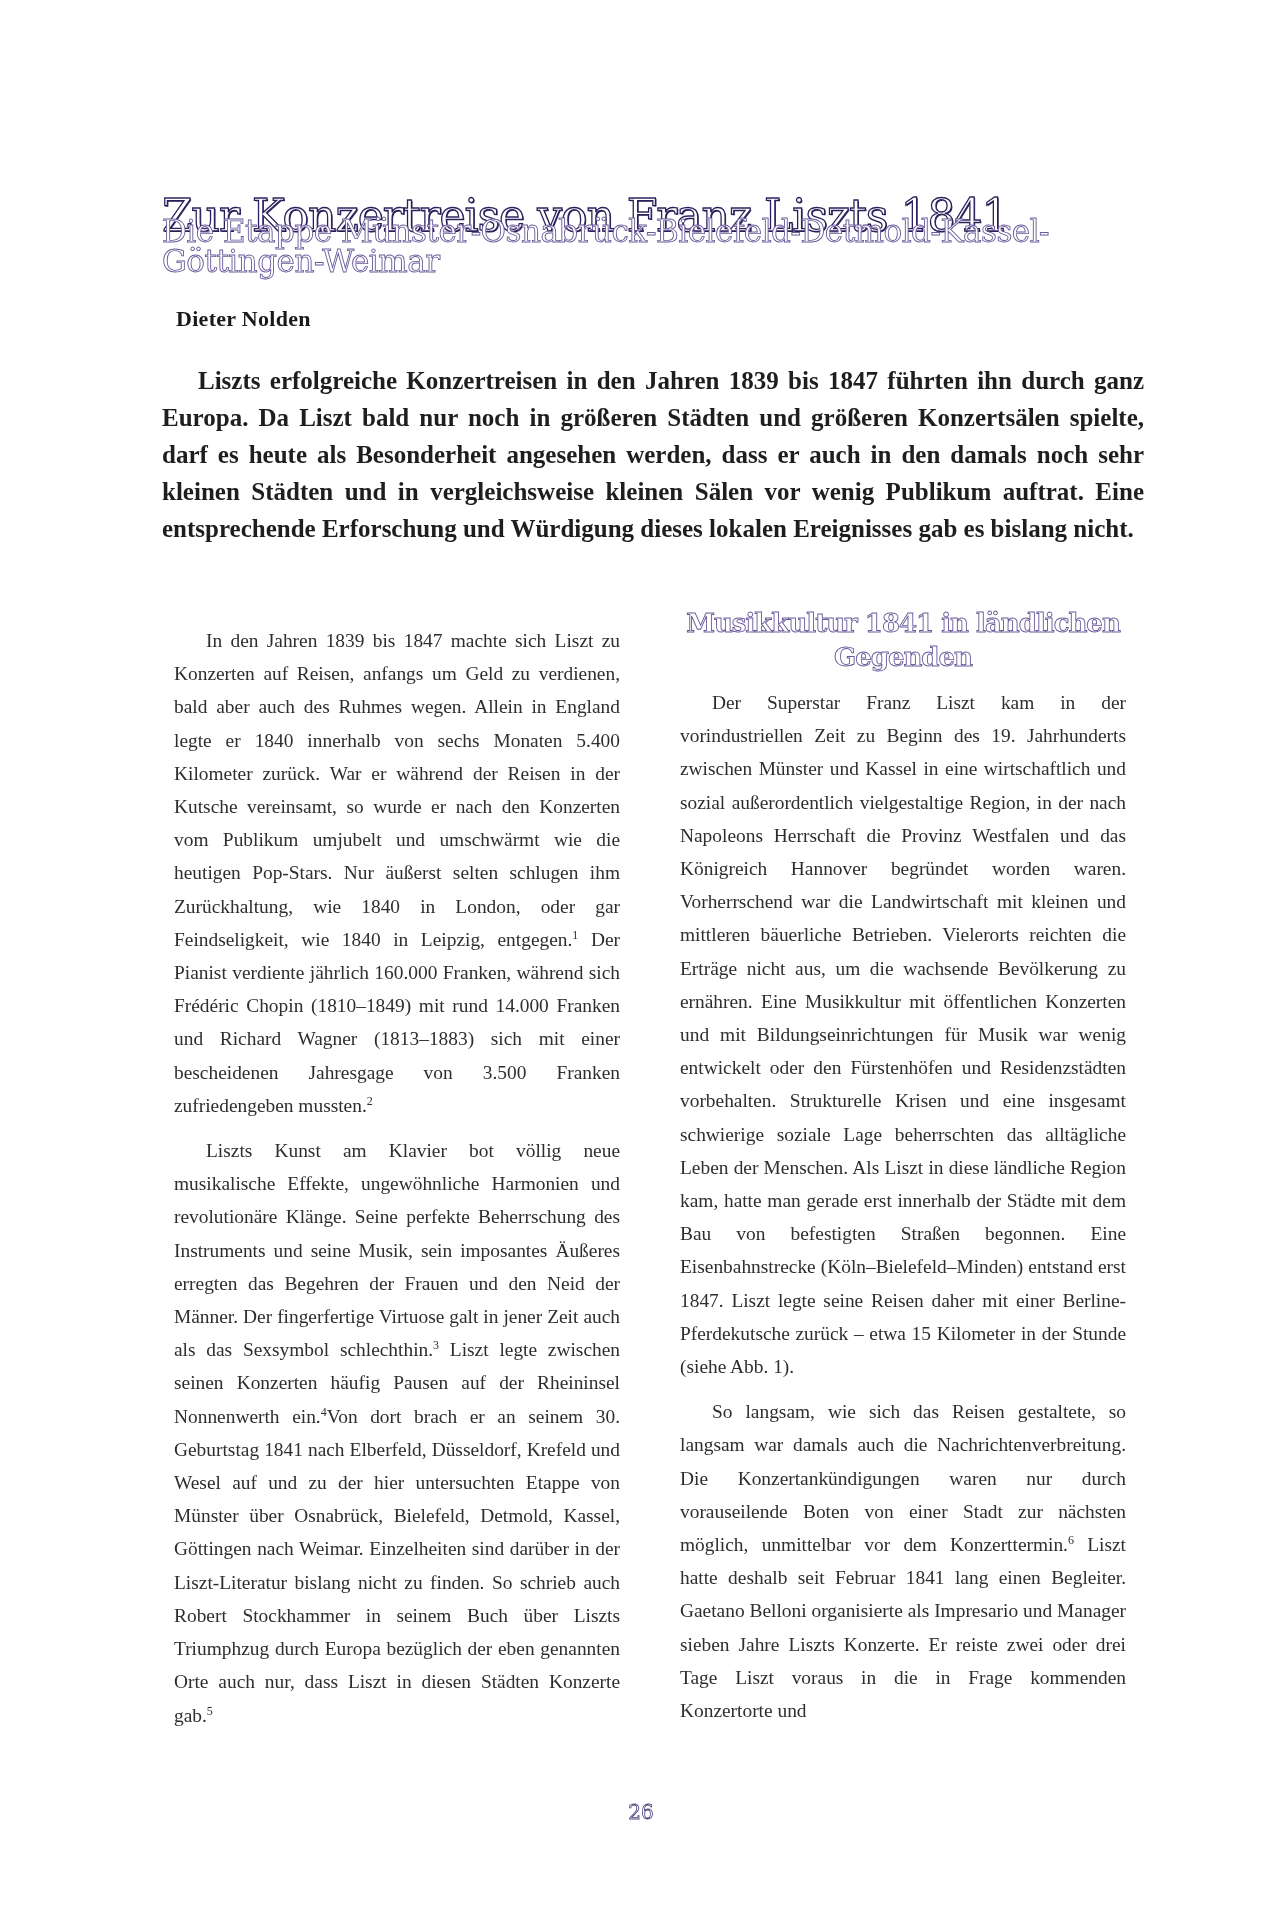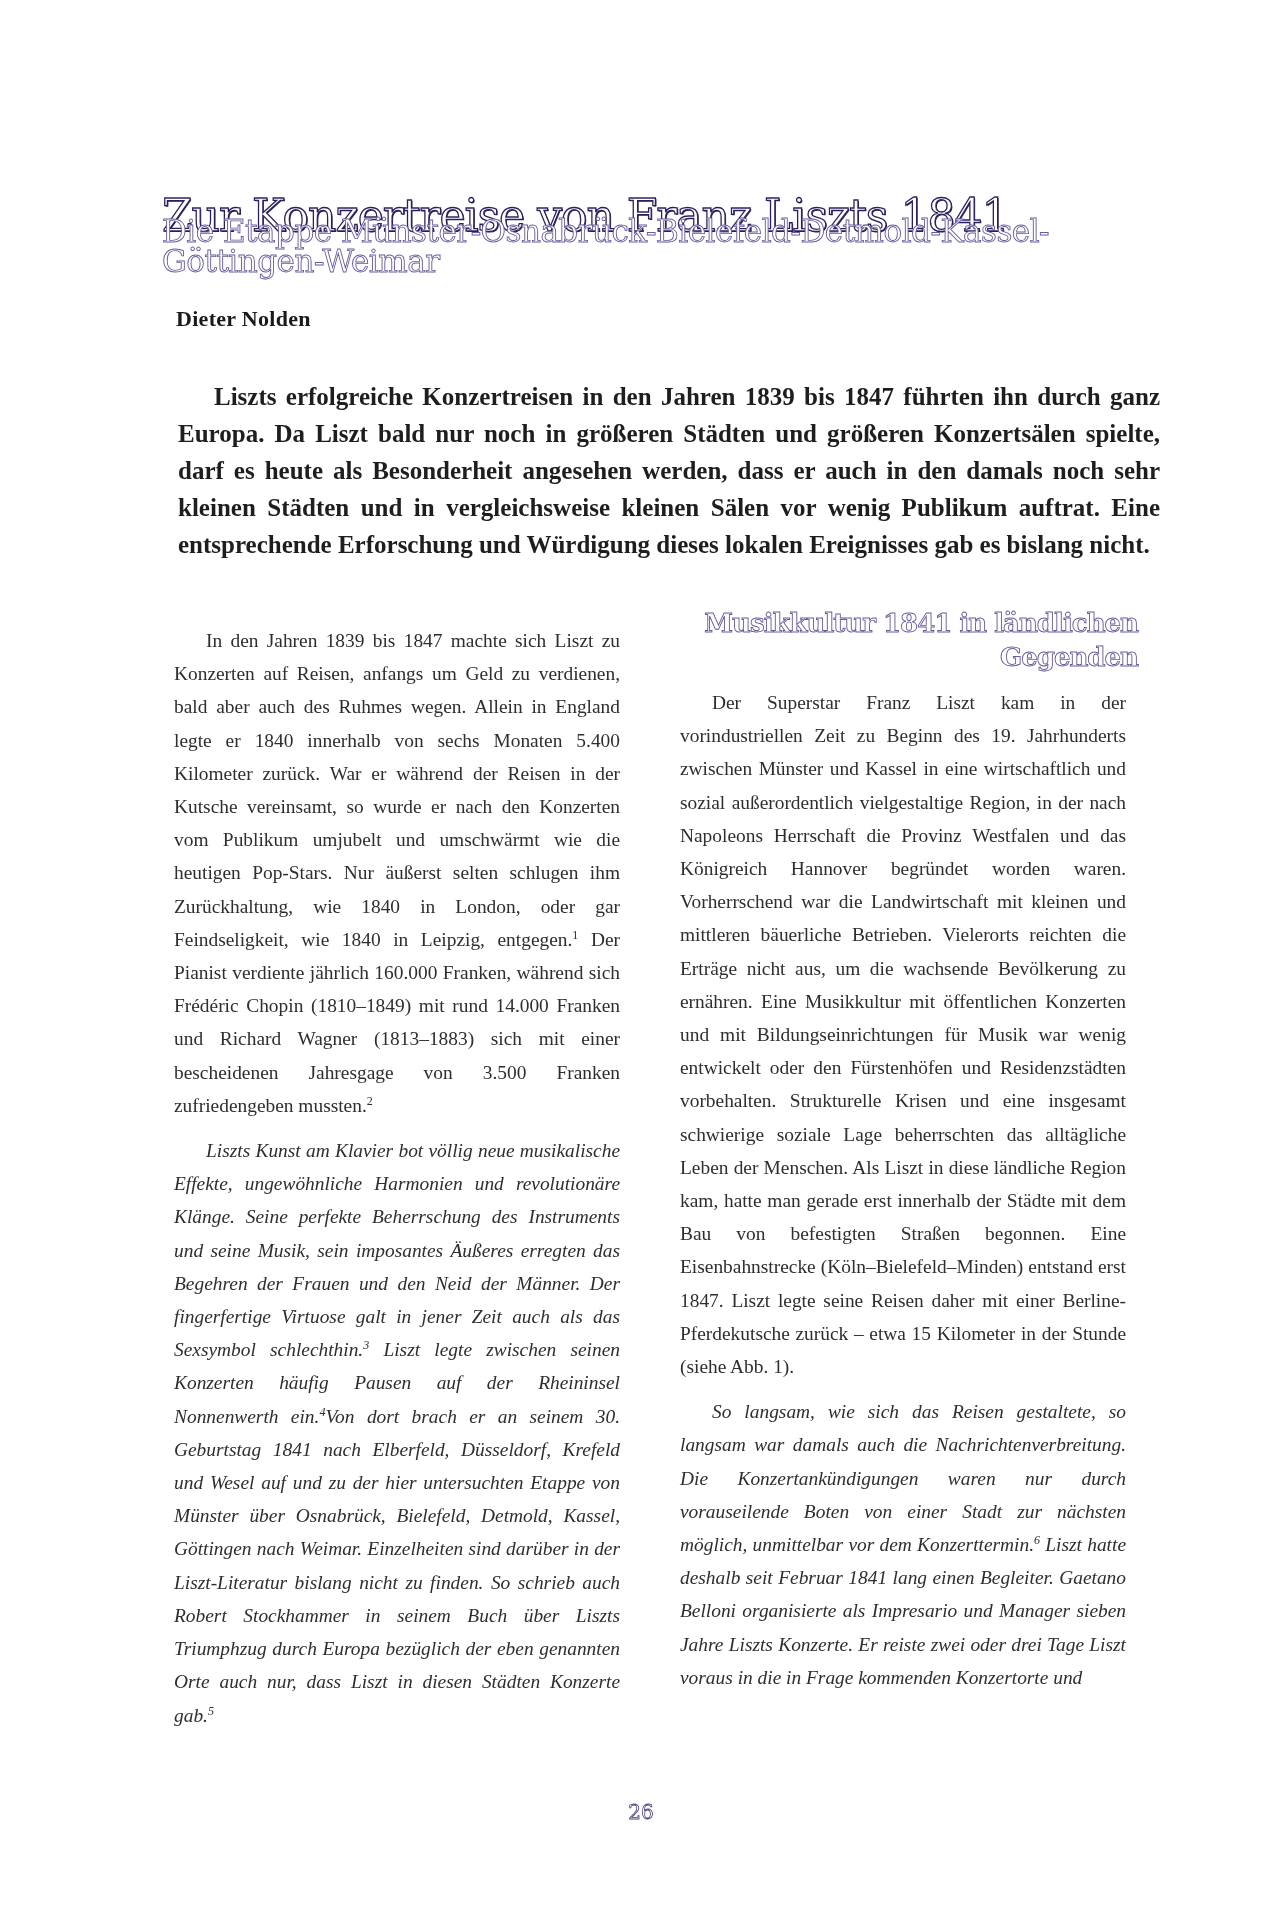--- a/index.html
+++ b/index.html
@@ -15,34 +15,34 @@
       font-family: "DejaVu Serif", serif; font-size: 31px; line-height: 30px;
       color: #ffffff; -webkit-text-stroke: 0.9px #6a5a9a; letter-spacing: -0.5px;
     }
     .author {
       position: absolute; left: 176px; top: 306px;
       font-size: 22px; font-weight: bold; color: #1a1a1a; letter-spacing: 0.3px;
     }
     .lead {
       position: absolute; left: 162px; top: 362px; width: 982px;
       font-size: 25px; line-height: 37px; font-weight: bold; color: #1e1e1e;
-      text-align: justify; text-indent: 36px; margin: 16px; hyphens: manual;
+      text-align: justify; text-indent: 36px; margin: 0; hyphens: manual;
     }
     .col {
       position: absolute; top: 612px; width: 470px;
       font-size: 19.4px; line-height: 33.2px; color: #2e2e2e; text-align: justify;
     }
     .col.left { left: 162px; }
     .col.right { left: 668px; top: 606px; }
     .col p { margin: 12px; text-indent: 32px; }
-    .col p + p { margin-top: 6px; font-style: italic; }
+    .col p + p { margin-top: 6px; }
     .col sup { font-size: 12px; line-height: 0; vertical-align: 7px; }
     .section-head {
       font-family: "DejaVu Serif", serif; font-size: 26px; line-height: 34px;
-      color: #ffffff; -webkit-text-stroke: 0.9px #6a5a9a; letter-spacing: -1px; text-align: right;
+      color: #ffffff; -webkit-text-stroke: 0.9px #6a5a9a; letter-spacing: -1px; text-align: center;
       margin: 0 0 4px 0;
     }
     .page-number {
       position: absolute; left: 626px; top: 1800px; width: 30px; text-align: center;
       font-family: "DejaVu Serif", serif; font-size: 20px; color: #ffffff; -webkit-text-stroke: 0.8px #4a3f7a;
     }
   </style>
 </head>
 <body>
 

